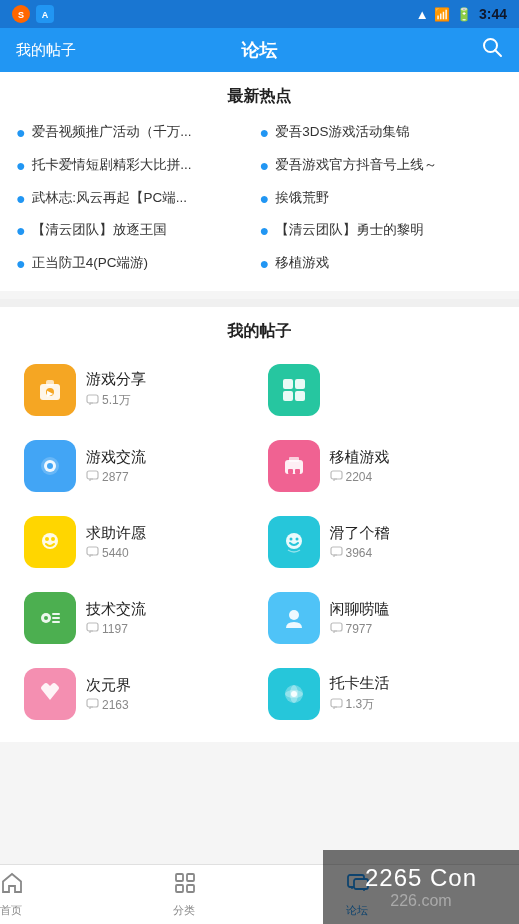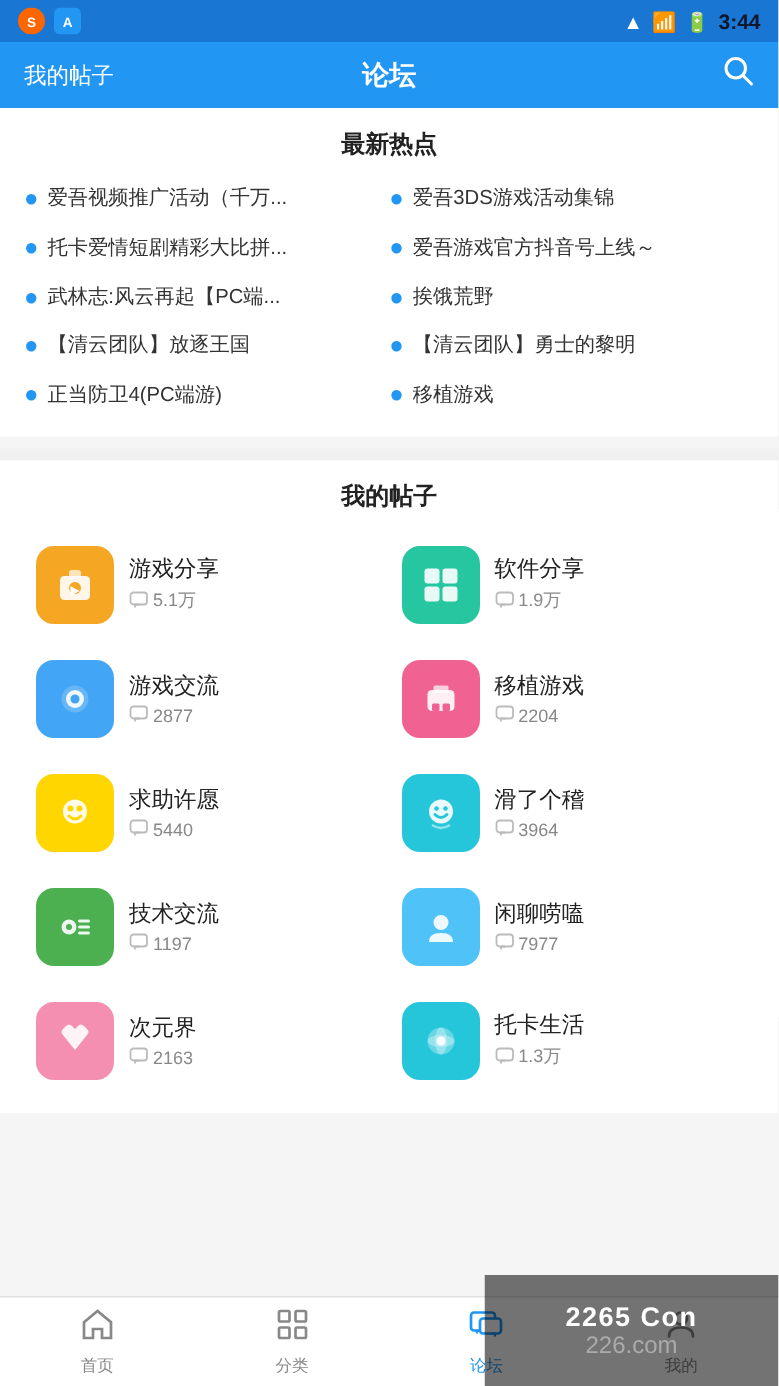--- a/index.html
+++ b/index.html
@@ -149,21 +149,21 @@
       height: 60px;
       background: white;
       border-top: 1px solid #e0e0e0;
       display: flex;
       align-items: center;
     }
     .nav-item {
       flex: 1;
       display: flex;
       flex-direction: column;
-      align-items: center;
+      align-items: flex-start;
       justify-content: center;
       cursor: pointer;
       padding: 6px 0;
     }
     .nav-icon {
       font-size: 22px;
       margin-bottom: 2px;
     }
     .nav-label {
       font-size: 11px;
@@ -181,22 +181,22 @@
       width: 196px;
       height: 74px;
       background: rgba(0,0,0,0.55);
       display: flex;
       align-items: center;
       justify-content: center;
       z-index: 100;
     }
     .watermark-text {
       color: white;
-      font-size: 18px;
-      font-weight: 700;
+      font-size: 24px;
+      font-weight: 400;
       letter-spacing: 1px;
     }
     .watermark-sub {
       color: #aaa;
       font-size: 16px;
     }
 
     .pb-nav { padding-bottom: 60px; }
 
     
@@ -323,30 +323,20 @@
     </div>
         <div class="forum-item">
       <div class="forum-icon icon-teal" style="background:#26C6A0;">
         <svg width="28" height="28" viewBox="0 0 28 28" fill="none">
               <rect x="3" y="3" width="10" height="10" rx="2" fill="white" opacity="0.9"></rect>
               <rect x="15" y="3" width="10" height="10" rx="2" fill="white" opacity="0.9"></rect>
               <rect x="3" y="15" width="10" height="10" rx="2" fill="white" opacity="0.9"></rect>
               <rect x="15" y="15" width="10" height="10" rx="2" fill="white" opacity="0.9"></rect>
             </svg>
       </div>
-      <div class="forum-info">
-        <span class="forum-name">软件分享</span>
-        <span class="forum-count">
-          <svg width="13" height="13" viewBox="0 0 13 13" fill="none">
-            <rect x="1" y="1" width="11" height="8" rx="2" stroke="#bbb" stroke-width="1.2" fill="none"></rect>
-            <path d="M4 11 L4 9 L7 9" stroke="#bbb" stroke-width="1.2" stroke-linejoin="round" fill="none"></path>
-          </svg>
-          1.9万
-        </span>
-      </div>
     </div>
         <div class="forum-item">
       <div class="forum-icon icon-blue" style="background:#42A5F5;">
         <svg width="28" height="28" viewBox="0 0 28 28" fill="none">
               <circle cx="14" cy="14" r="9" fill="white" opacity="0.2"></circle>
               <circle cx="14" cy="14" r="6" fill="white" opacity="0.9"></circle>
               <circle cx="14" cy="14" r="3" fill="#42A5F5"></circle>
             </svg>
       </div>
       <div class="forum-info">
@@ -526,29 +516,20 @@
       <span class="nav-icon" style="color:#2196F3">
         <svg width="24" height="24" viewBox="0 0 24 24" fill="none">
           <rect x="2" y="4" width="16" height="12" rx="2" stroke="currentColor" stroke-width="1.8" fill="none"></rect>
           <path d="M6 18 L6 16 L9 16" stroke="currentColor" stroke-width="1.5" stroke-linejoin="round" fill="none"></path>
           <rect x="8" y="8" width="14" height="10" rx="2" fill="white" stroke="currentColor" stroke-width="1.8"></rect>
           <path d="M18 20 L18 18 L15 18" stroke="currentColor" stroke-width="1.5" fill="none"></path>
         </svg>
       </span>
       <span class="nav-label" style="color:#2196F3">论坛</span>
     </div>
-    <div class="nav-item">
-      <span class="nav-icon" style="color:#888">
-        <svg width="24" height="24" viewBox="0 0 24 24" fill="none">
-          <circle cx="12" cy="8" r="4" stroke="currentColor" stroke-width="1.8" fill="none"></circle>
-          <path d="M4 20 Q4 14 12 14 Q20 14 20 20" stroke="currentColor" stroke-width="1.8" fill="none" stroke-linecap="round"></path>
-        </svg>
-      </span>
-      <span class="nav-label" style="color:#888">我的</span>
-    </div>
   </div>
 
 <div class="watermark">
   <div style="text-align:center;">
     <div class="watermark-text">2265 Con</div>
     <div class="watermark-sub">226.com</div>
   </div>
 </div>
 
 </body></html>

